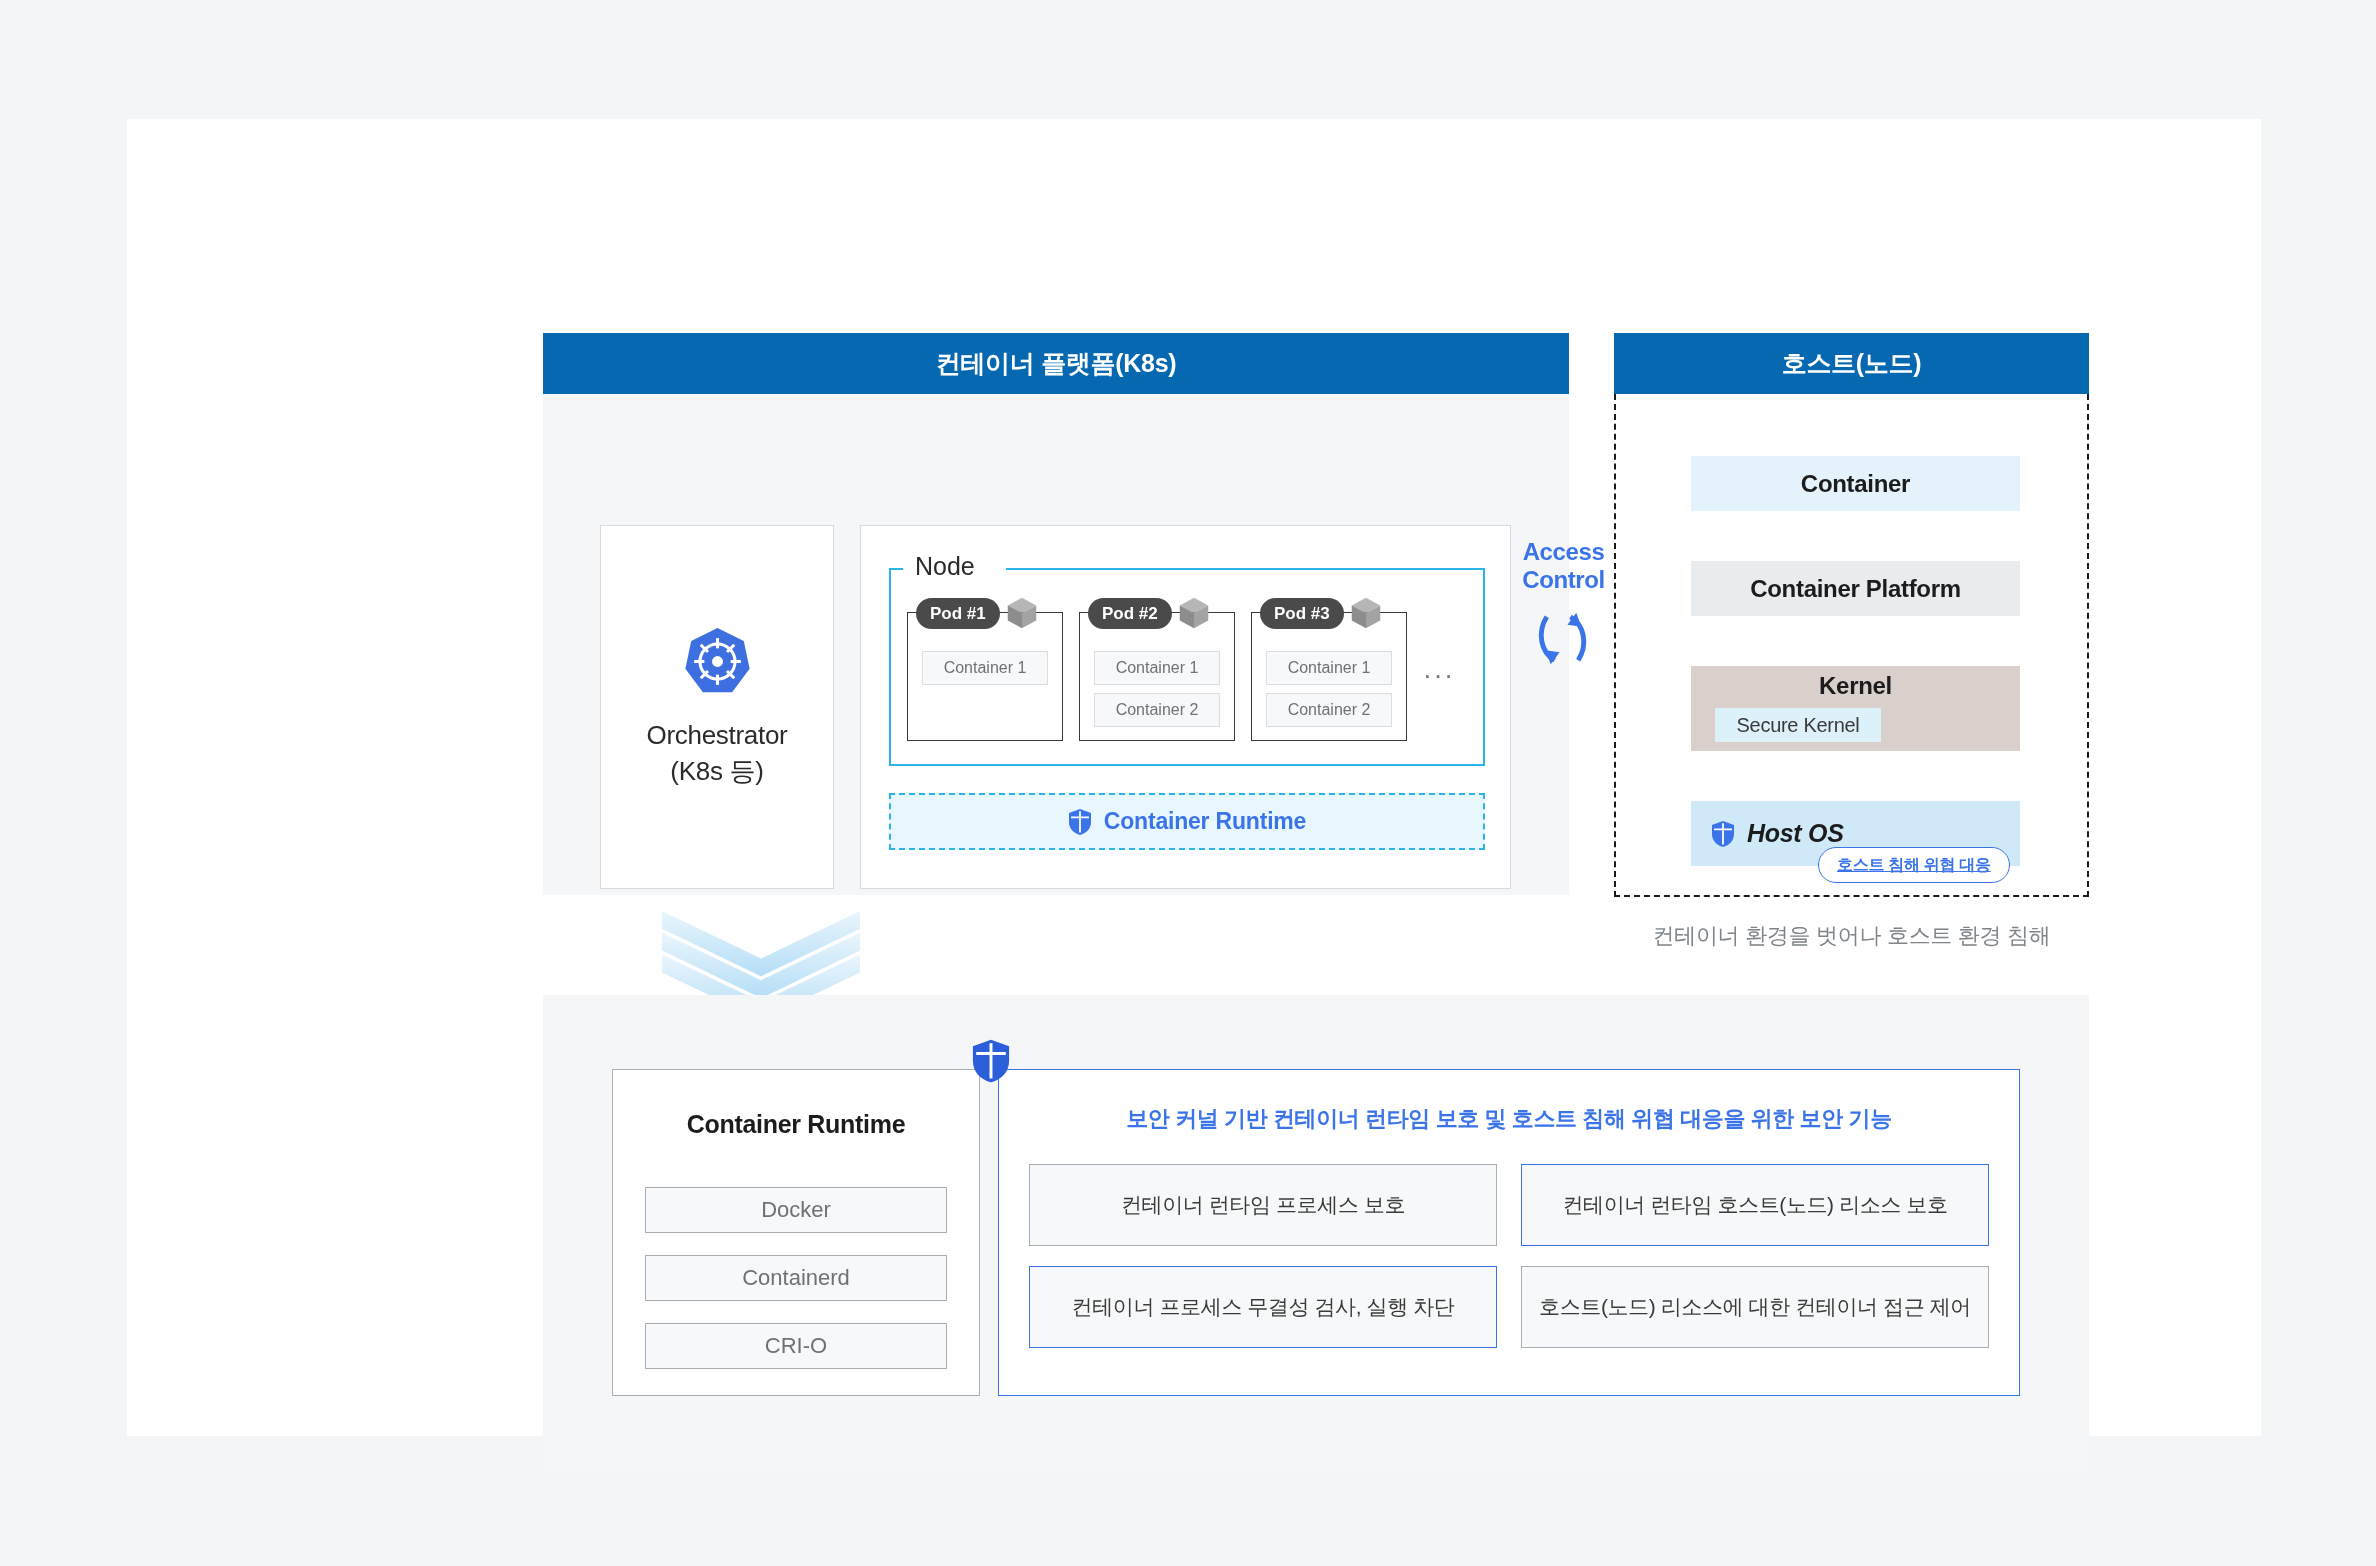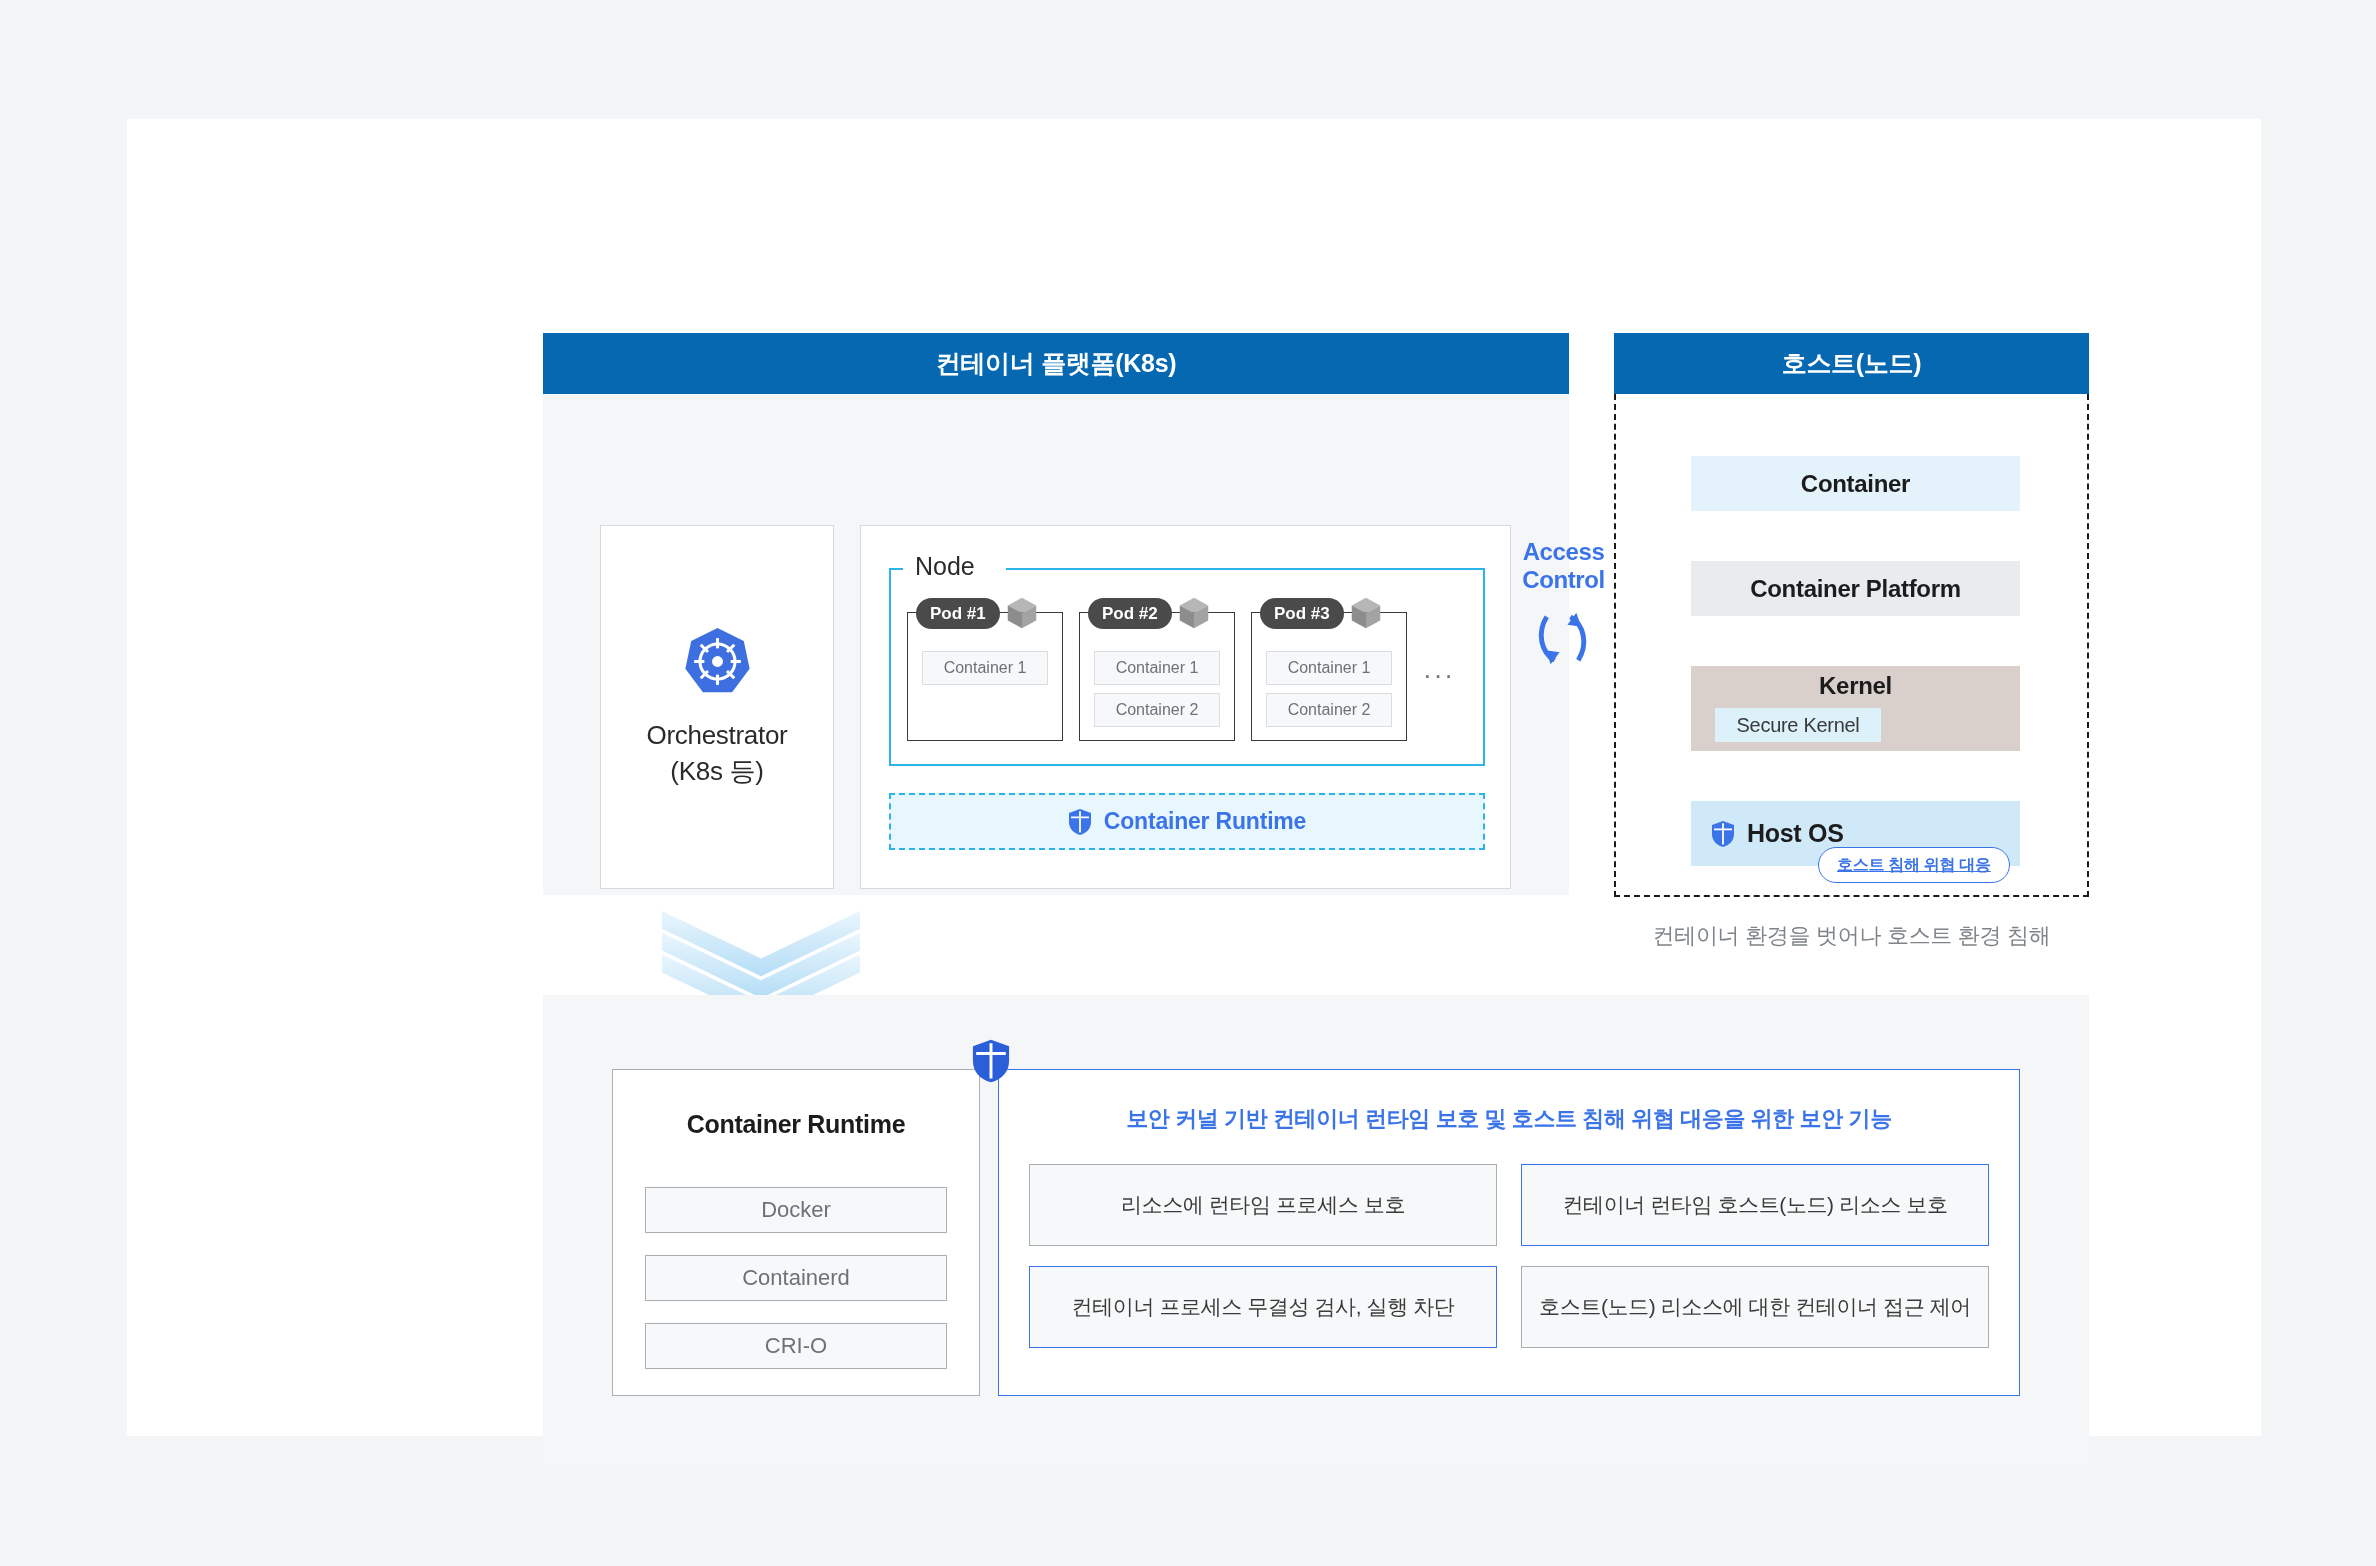--- a/index.html
+++ b/index.html
@@ -205,21 +205,21 @@
     left: 24px; top: 42px;
     width: 166px; height: 34px;
     background: #ddf1fb;
     color: #3a3a3a; font-size: 20px; font-weight: normal;
     display: flex; align-items: center; justify-content: center;
   }
   #layer-hostos {
     height: 65px; background: #cfe9f9;
     padding-left: 20px; gap: 12px;
   }
-  #hostos-label { font-size: 25px; }
+  #hostos-label { font-size: 25px; font-style: italic; }
   #host-threat-pill {
     position: absolute;
     left: 127px; top: 46px;
     height: 36px;
     border: 1.5px solid #3b74e8;
     border-radius: 18px;
     background: #ffffff;
     color: #3b74e8; font-size: 16px; font-weight: bold;
     display: flex; align-items: center; justify-content: center;
     padding: 0 18px;
@@ -464,21 +464,21 @@
       <div id="runtime-list">
         <div class="runtime-item">Docker</div>
         <div class="runtime-item">Containerd</div>
         <div class="runtime-item">CRI-O</div>
       </div>
     </div>
 
     <div id="security-card">
       <div id="security-title">보안 커널 기반 컨테이너 런타임 보호 및 호스트 침해 위협 대응을 위한 보안 기능</div>
       <div id="security-grid">
-        <div class="sec-box gray">리소스에 런타임 프로세스 보호</div>
+        <div class="sec-box gray">컨테이너 런타임 프로세스 보호</div>
         <div class="sec-box blue">컨테이너 런타임 호스트(노드) 리소스 보호</div>
         <div class="sec-box blue">컨테이너 프로세스 무결성 검사, 실행 차단</div>
         <div class="sec-box gray">호스트(노드) 리소스에 대한 컨테이너 접근 제어</div>
       </div>
     </div>
   </div>
 
   <svg id="shield-badge" viewBox="0 0 24 28">
     <path d="M12 1 L23 5 V14 C23 21 18 25.5 12 27 C6 25.5 1 21 1 14 V5 Z" fill="#2b5fd9"></path>
     <path d="M12 3.2 V24.6 M3 9.4 H21" stroke="#ffffff" stroke-width="1.8"></path>

